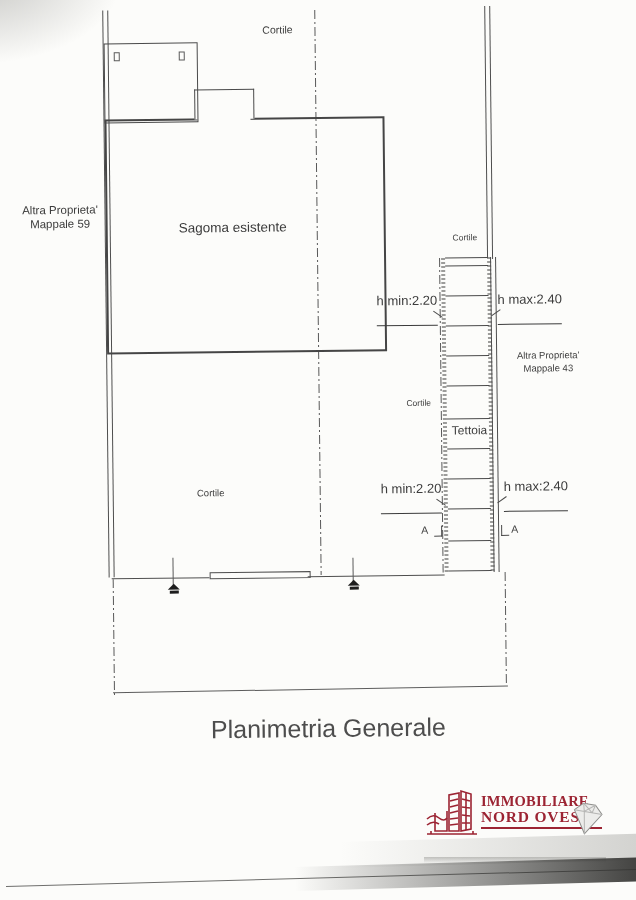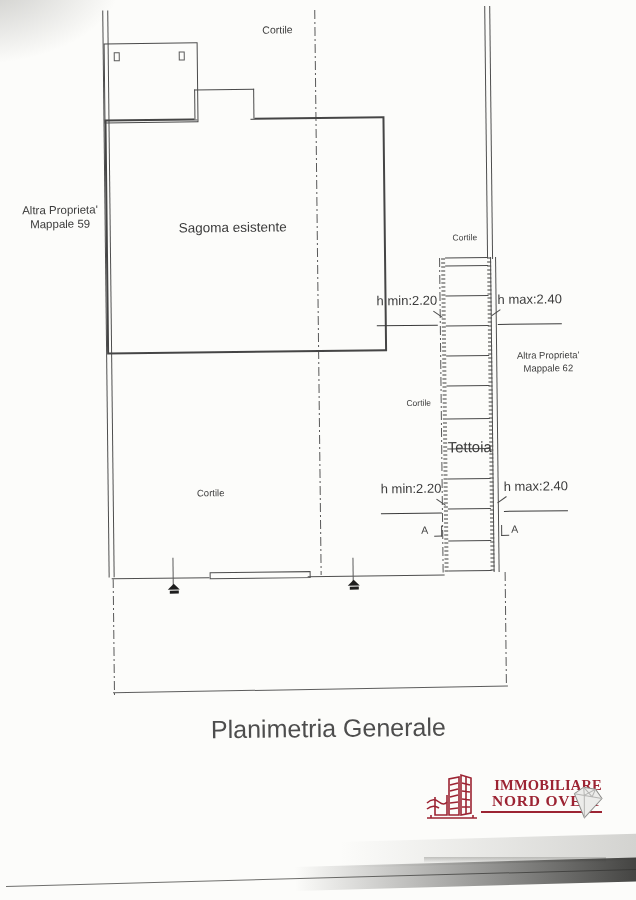--- a/index.html
+++ b/index.html
@@ -39,21 +39,21 @@
   .leader{height:0;border-top:1.4px solid #4a4a4a;width:11px;transform-origin:left top;}
   .brk{width:7px;height:10px;}
   
   .stem{width:1.2px;background:#5a5a5a;}
   .spig-tri{width:0;height:0;border-left:6px solid transparent;border-right:6px solid transparent;border-bottom:6px solid #1d1d1d;}
   .spig-base{width:9px;height:3px;background:#1d1d1d;margin:1px auto 0;}
   .spig{display:flex;flex-direction:column;align-items:center;width:14px;}
   
   #title{left:190px;top:714px;width:270px;text-align:center;font-size:25px;color:#4d4d4d;}
   
-  #logo{left:424px;top:769px;width:182px;height:55px;background:linear-gradient(#f8f8f6,#ececе9);text-align:right;}
+  #logo{left:424px;top:785px;width:182px;height:55px;background:linear-gradient(#f8f8f6,#ececе9);}
   #logo-shadow{left:424px;top:857px;width:182px;height:6px;background:linear-gradient(rgba(140,140,136,.5),rgba(140,140,136,0));}
   #logo-text{position:absolute;left:57px;top:9px;width:121px;color:#9c2433;
     font-family:"Liberation Serif", serif;font-weight:bold;line-height:1.05;
     border-bottom:2px solid #9c2433;padding-bottom:2px;}
   #logo-text .l1{font-size:14.5px;letter-spacing:.2px;}
   #logo-text .l2{font-size:15.5px;letter-spacing:.8px;}
   
   #scan-line{left:6px;top:886px;width:640px;border-top:1.4px solid #6f6f6d;transform:rotate(-1.55deg);transform-origin:left center;}
   #scan-dark{left:295px;top:867px;width:346px;height:24px;
     background:linear-gradient(to right, rgba(50,50,48,0), rgba(50,50,48,.92));
@@ -83,21 +83,21 @@
       <div class="tiny-mark" style="left:74px;top:8px;"></div>
     </div>
     <div class="abs lbl c" style="left:150px;top:219px;width:170px;font-size:13.5px;">Sagoma esistente</div>
 
     <div class="abs lbl c" style="left:5px;top:201px;width:115px;font-size:11.5px;line-height:1.2;">
       <div>Altra Proprieta'</div>
       <div>Mappale 59</div>
     </div>
     <div class="abs lbl c" style="left:510px;top:352px;width:78px;font-size:9.5px;line-height:1.35;">
       <div>Altra Proprieta'</div>
-      <div>Mappale 62</div>
+      <div>Mappale 43</div>
     </div>
 
     <div class="abs lbl c" style="left:252px;top:23px;width:60px;font-size:10.5px;">Cortile</div>
     <div class="abs lbl c" style="left:443px;top:234px;width:48px;font-size:8.5px;">Cortile</div>
     <div class="abs lbl c" style="left:396px;top:399px;width:46px;font-size:8.5px;">Cortile</div>
     <div class="abs lbl c" style="left:183px;top:486px;width:54px;font-size:9.5px;">Cortile</div>
 
     <div class="abs" id="ladder">
       <div class="abs dashdot-v" style="left:0;top:0;height:315px;"></div>
       <div class="abs stipple-v" style="left:2px;top:0;width:4px;height:315px;"></div>
@@ -108,21 +108,21 @@
       <div class="rung" style="top:38px;"></div>
       <div class="rung" style="top:68px;"></div>
       <div class="rung" style="top:98px;"></div>
       <div class="rung" style="top:128px;"></div>
       <div class="rung" style="top:161px;"></div>
       <div class="rung" style="top:191px;"></div>
       <div class="rung" style="top:221px;"></div>
       <div class="rung" style="top:251px;"></div>
       <div class="rung" style="top:283px;"></div>
       <div class="rung" style="top:313px;"></div>
-      <div class="abs lbl c" style="left:0;top:181px;width:100%;font-size:15px;">Tettoia</div>
+      <div class="abs lbl c" style="left:0;top:166px;width:100%;font-size:12px;">Tettoia</div>
     </div>
 
     <div class="abs lbl" style="left:378px;top:294px;width:59px;text-align:right;font-size:13px;"><span class="underline">h min:2.20</span></div>
     <div class="abs lbl" style="left:499px;top:294px;font-size:13px;"><span class="underline">h max:2.40</span></div>
     <div class="abs leader" style="left:435px;top:312px;transform:rotate(35deg);"></div>
     <div class="abs leader" style="left:502px;top:312px;transform:rotate(145deg);"></div>
 
     <div class="abs lbl" style="left:380px;top:482px;width:59px;text-align:right;font-size:13px;"><span class="underline">h min:2.20</span></div>
     <div class="abs lbl" style="left:503px;top:481px;font-size:13px;"><span class="underline">h max:2.40</span></div>
     <div class="abs leader" style="left:436px;top:500px;transform:rotate(35deg);"></div>

